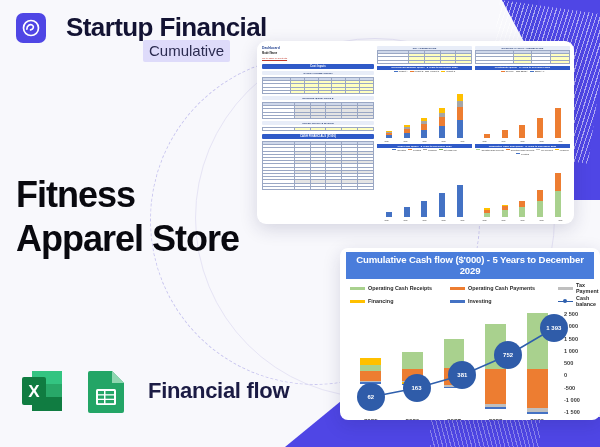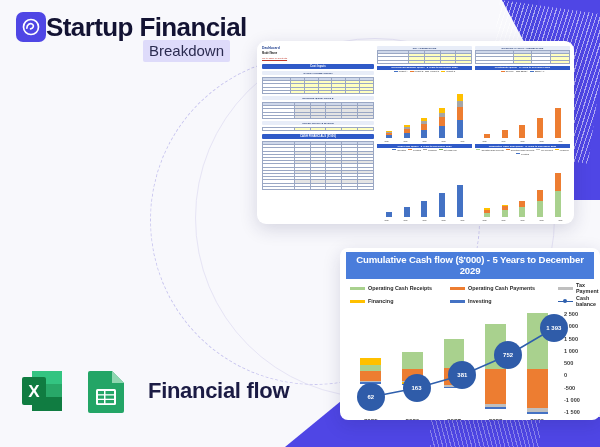--- a/index.html
+++ b/index.html
@@ -83,21 +83,21 @@
     width: 360px; height: 360px;
     border: 1px solid #e6e4f5;
     border-radius: 50%;
     background: transparent;
   }
 
   
   .brand {
     position: absolute;
     left: 16px; top: 12px;
-    display: flex; gap: 0;
+    display: flex; align-items: center; gap: 20px;
     z-index: 6;
   }
   .brand-logo {
     width: 30px; height: 30px;
     border-radius: 7px;
     background: #4f46e5;
     display: flex; align-items: center; justify-content: center;
   }
   .brand-logo svg { display:block; }
   .brand-name {
@@ -291,22 +291,26 @@
 
   <div class="brand">
     <div class="brand-logo">
       <svg width="20" height="20" viewBox="0 0 24 24">
         <circle cx="12" cy="12" r="9" fill="none" stroke="#ffffff" stroke-width="2"></circle>
         <path d="M7 13.5 C7 9 11 7 13.5 8.6 C16 10.2 15 13.6 11.5 14.2" fill="none" stroke="#ffffff" stroke-width="2" stroke-linecap="round"></path>
       </svg>
     </div>
     <div class="brand-name">Startup Financial</div>
   </div>
-  <div class="brand-sub">Breakdown</div>
-
+  <div class="brand-sub">Cumulative</div>
+
+  <div class="main-title">
+    <div>Fitness</div>
+    <div>Apparel Store</div>
+  </div>
 
   <div class="footer">
     <div class="xls-icon">
       <svg width="52" height="52" viewBox="0 0 52 52">
         <rect x="14" y="6" width="30" height="40" rx="2" fill="#21a366"></rect>
         <rect x="14" y="6" width="30" height="13" fill="#33c481"></rect>
         <rect x="14" y="19" width="30" height="13" fill="#28a868"></rect>
         <rect x="14" y="32" width="30" height="14" fill="#107c41"></rect>
         <rect x="4" y="12" width="24" height="28" rx="2" fill="#107c41"></rect>
         <text x="16" y="32" font-family="'Liberation Sans',sans-serif" font-size="17" font-weight="700" fill="#ffffff" text-anchor="middle">X</text>

